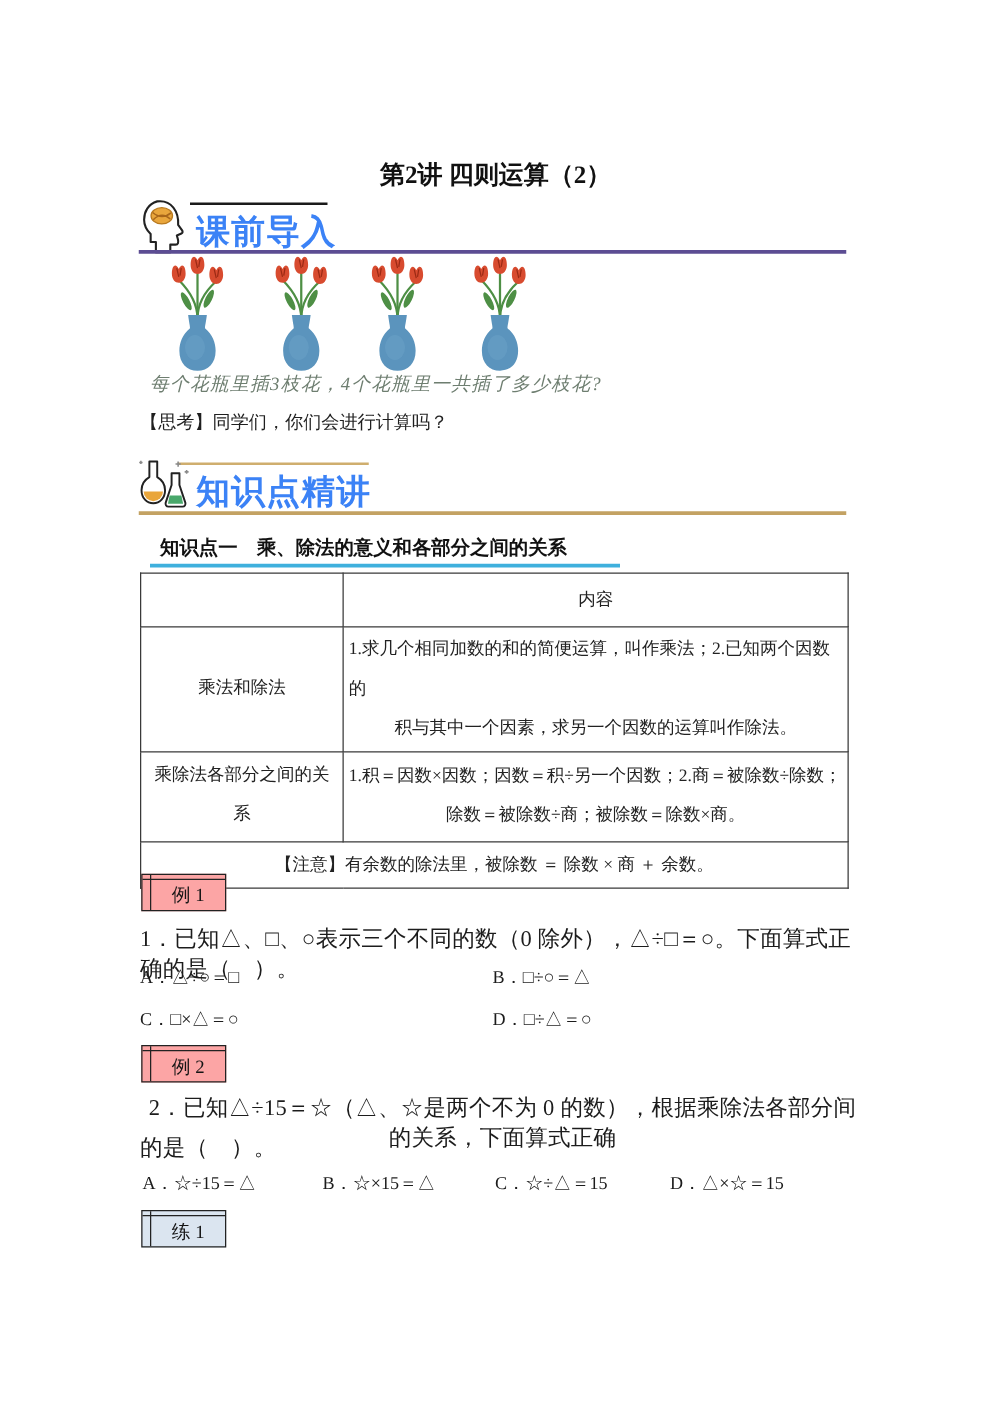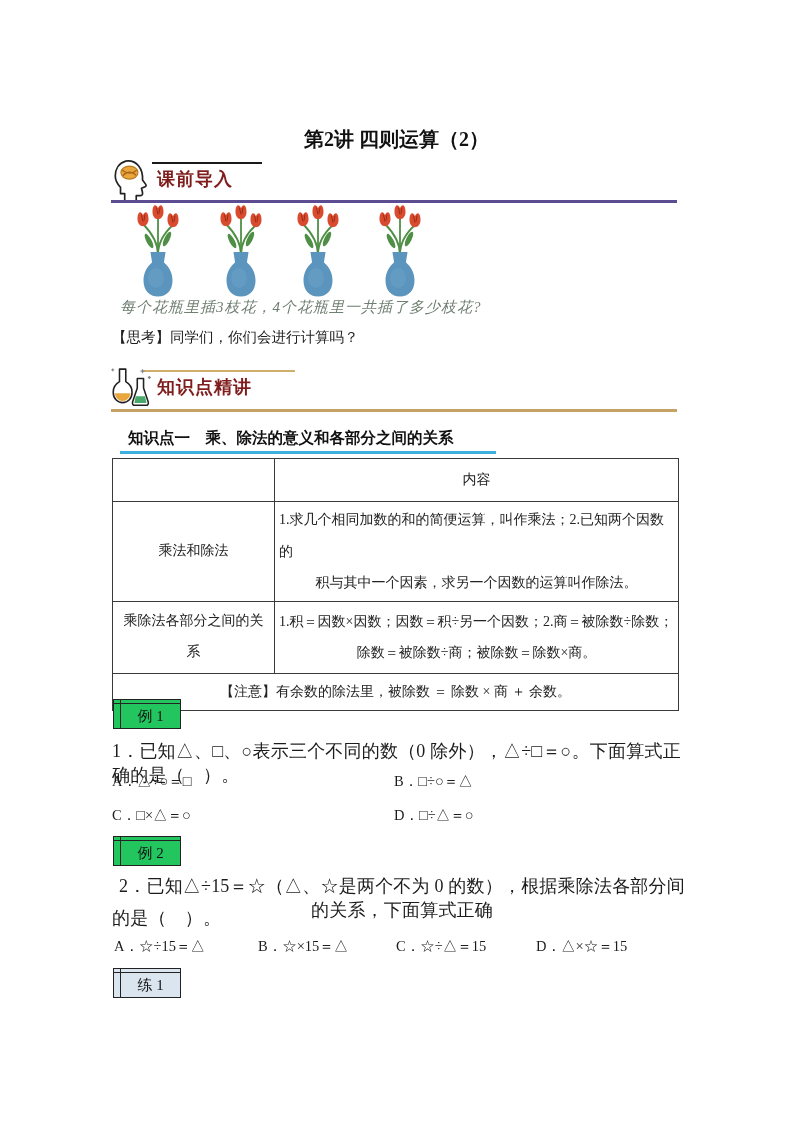--- a/index.html
+++ b/index.html
@@ -8,21 +8,21 @@
 
   .abs{position:absolute;}
 
   .doc-title{left:0;top:126px;width:793px;text-align:center;
              font-size:20px;font-weight:bold;color:#111;}
 
   
   .sec-overline{height:0;border-top:2px solid #1a1a1a;}
   .sec-overline.gold{border-top:2px solid #cfae6e;}
   .sec-label{font-family:"Liberation Sans", sans-serif;font-weight:bold;
-             font-size:18px;color:#7f1d1d;letter-spacing:1px;}
+             font-size:27px;color:#3b82f6;letter-spacing:1px;}
   .rule{height:3px;}
   .rule.purple{background:#5c4d93;}
   .rule.gold{background:#c3a263;}
   .rule.blue{background:#3fb0dd;height:2.5px;}
 
   .caption{font-style:italic;font-size:15px;color:#6e7e70;letter-spacing:1px;}
   .think{font-size:14.5px;color:#1f1f1f;}
 
   .point-title{font-family:"Liberation Sans", sans-serif;font-weight:bold;
                font-size:15.5px;color:#111;}
@@ -32,21 +32,21 @@
   table.ktable td{border:1.2px solid #3a3a3a;font-size:14px;color:#222;
                   vertical-align:middle;padding:2px 4px;}
   td.klabel{text-align:center;line-height:2.2;}
   td.kcontent div{line-height:2.25;}
   td.kcontent .l1{text-align:left;}
   td.kcontent .l2{text-align:center;}
   td.khead{text-align:center;}
   td.knote{text-align:center;}
 
   
-  .tag-box{width:68px;height:30px;border:1.5px solid #222;background:#22c55e;box-sizing:border-box;}
+  .tag-box{width:68px;height:30px;border:1.5px solid #222;background:#fca5a5;box-sizing:border-box;}
   .tag-box .vline{position:absolute;left:6px;top:0;bottom:0;width:0;border-left:1.2px solid #222;}
   .tag-box .hline{position:absolute;left:0;right:0;top:3px;height:0;border-top:1.2px solid #222;}
   .tag-box .tag-label{position:absolute;left:7px;top:4px;right:0;bottom:0;
                       display:flex;align-items:center;justify-content:center;
                       font-size:15px;color:#141414;}
   .tag-box.practice{background:#dbe5f0;}
 
   .qtext{font-size:18px;color:#1c1c1c;letter-spacing:0.2px;}
   .opt{font-size:14.5px;color:#1c1c1c;}
 

